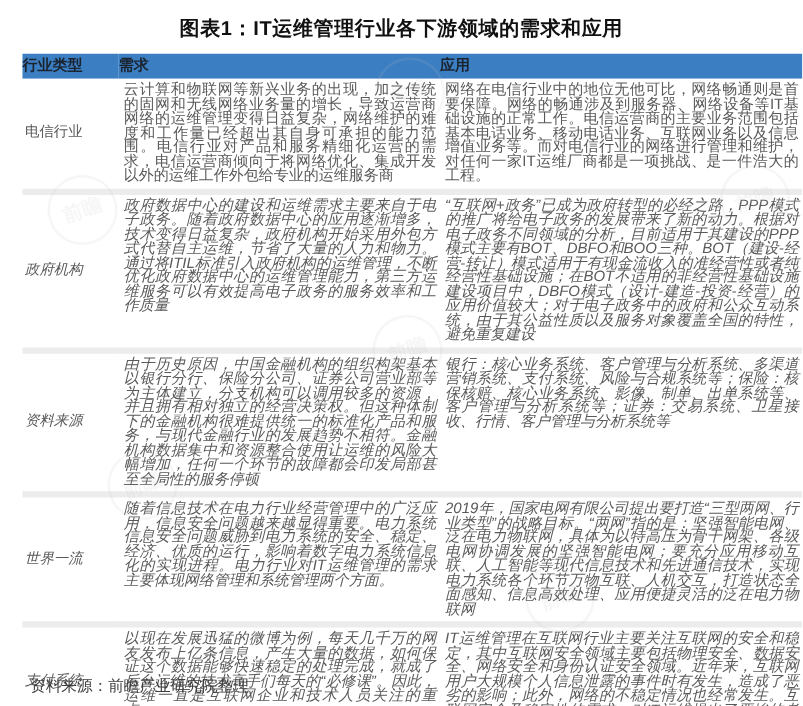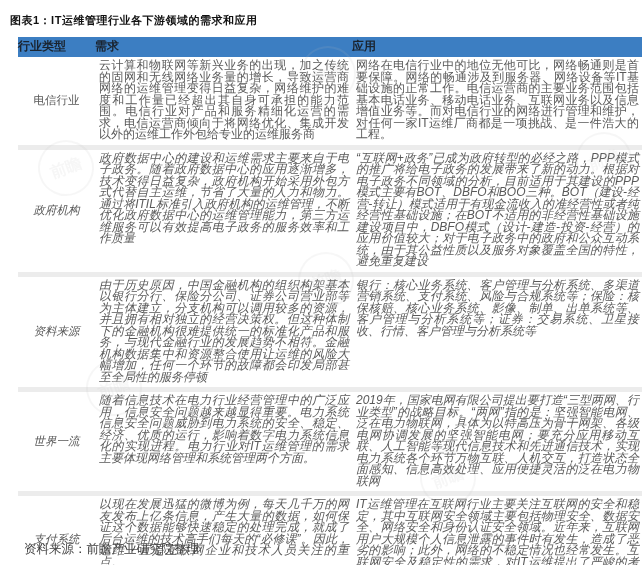--- a/index.html
+++ b/index.html
@@ -15,21 +15,22 @@
   html,body{margin:0;padding:0;background:#ffffff;}
   .page{
     position:relative;
     width:642px;height:565px;
     background:#ffffff;
     overflow:hidden;
     font-family:"Liberation Sans", sans-serif;
   }
   .title{
     margin:13px 10px 9px 10px;
-    font-size:11px;
+    text-align:center;
+    font-size:16px;
     font-weight:bold;
     color:var(--title-text);
     letter-spacing:0.5px;
   }
   table.data-table{
     margin-left:18px;
     width:624px;
     border-collapse:collapse;
     table-layout:fixed;
   }
@@ -50,21 +51,21 @@
     font-size:12px;
     line-height:11.5px;
     color:var(--body-text);
     padding:3px 3px 4px 4px;
     text-align:left;
     text-align:justify;
     background:#ffffff;
   }
   tbody td.industry{
     vertical-align:middle;
-    text-align:center;
+    text-align:left;
     font-size:11.5px;
     padding:0 2px;
   }
   tbody tr + tr td{
     border-top:5px solid var(--row-gap);
     font-style:italic;
   }
   .footer{
     position:absolute;
     left:24px;right:24px;bottom:7px;

